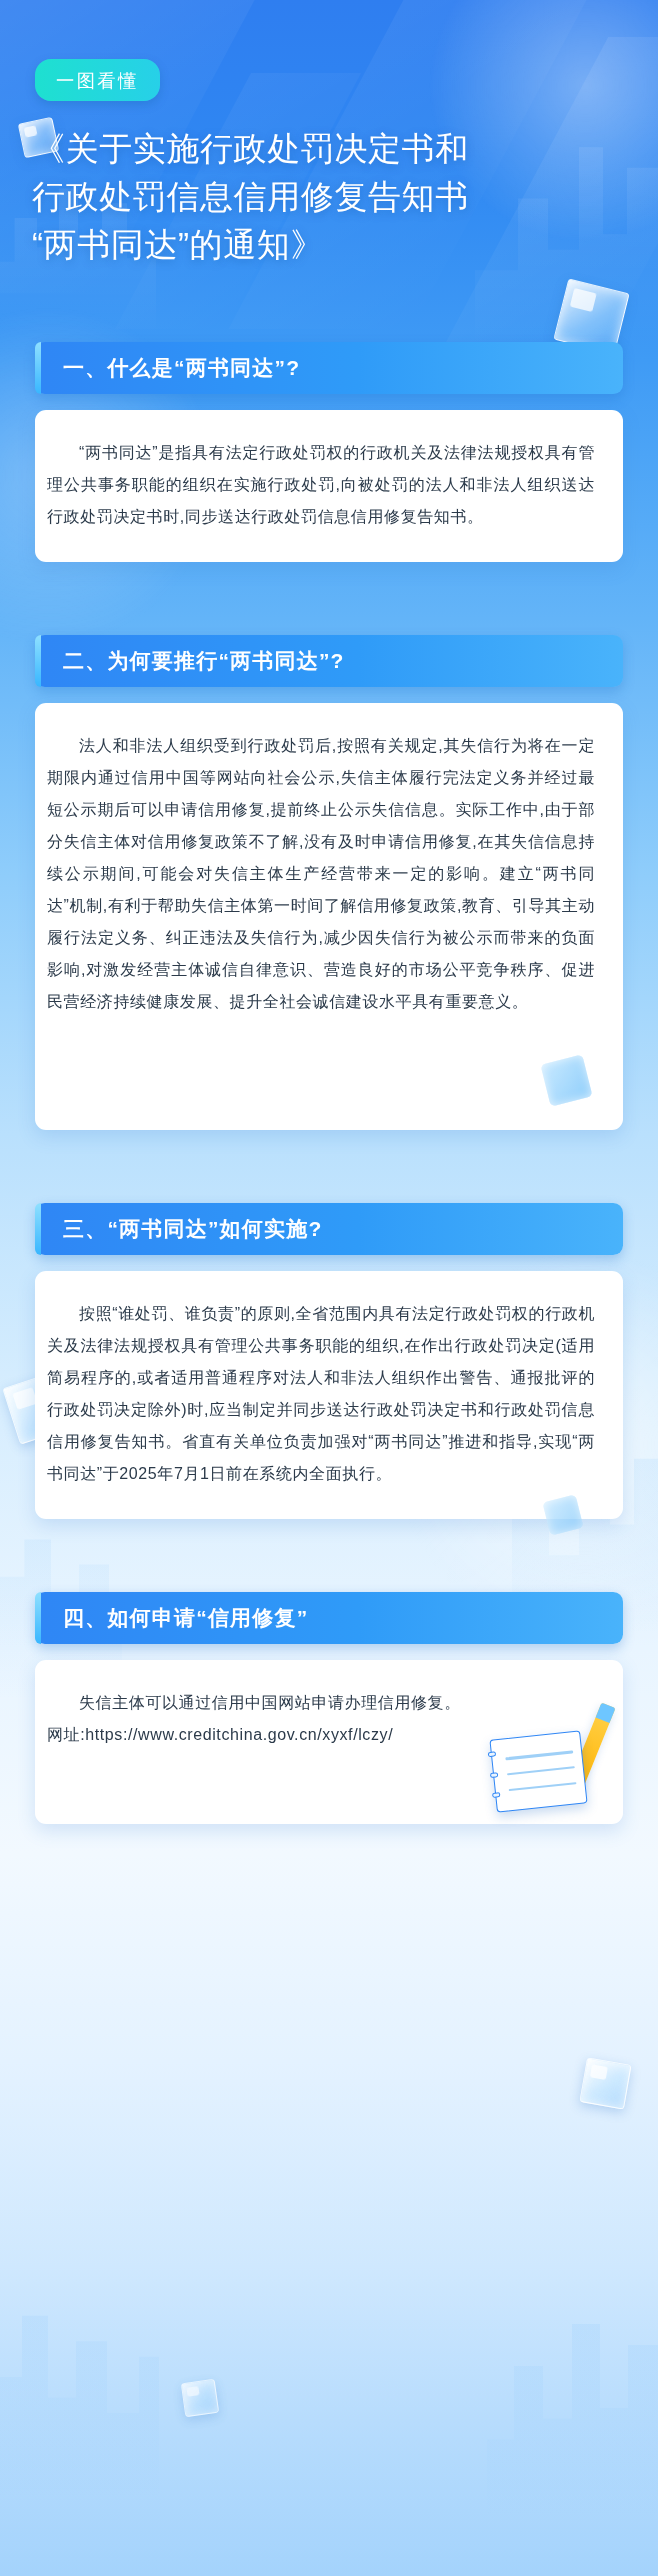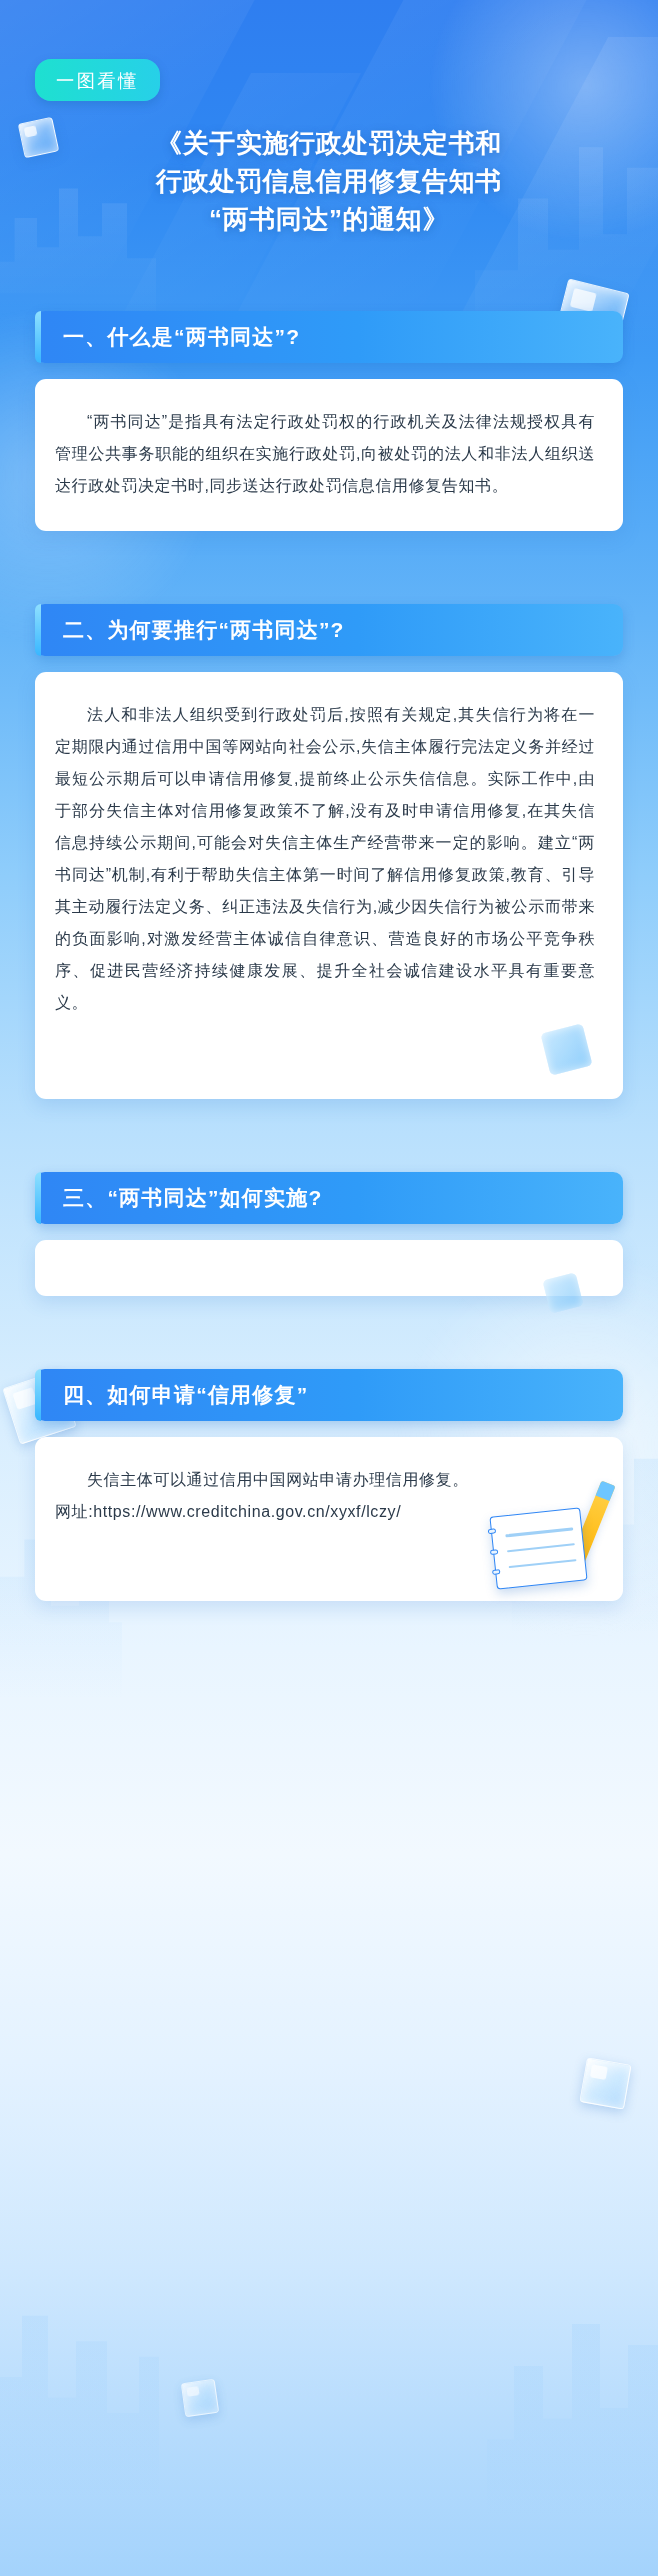--- a/index.html
+++ b/index.html
@@ -77,24 +77,24 @@
     color: #ffffff;
     font-size: 18.3px;
     letter-spacing: 2.4px;
     border-radius: 16px;
     box-shadow: 0 3.7px 9.8px rgba(10,90,160,0.25);
   }
 
   .main-title {
     margin: 24.4px 32px 0 32px;
     color: #ffffff;
-    font-size: 26px;
-    font-weight: bold;
+    font-size: 33px;
+    font-weight: normal;
     line-height: 1.45;
-    text-align: center;
+    text-align: left;
     letter-spacing: 0.6px;
     text-shadow: 0 2.4px 8.5px rgba(12,70,150,0.35);
   }
   .main-title span { display: block; }
 
   .section { position: relative; margin: 0 35px; }
 
   .sec-head {
     position: relative;
     margin-top: 73px;
@@ -118,21 +118,21 @@
     width: 6.1px;
     border-radius: 9.8px 0 0 9.8px;
     background: linear-gradient(180deg, #8fe0ff, #38b6ff);
   }
 
   .card {
     position: relative;
     margin-top: 16px;
     background: #ffffff;
     border-radius: 11px;
-    padding: 27px 28px 29px 20px;
+    padding: 27px 28px 29px 12px;
     box-shadow: 0 6.1px 18.3px rgba(60,130,210,0.18);
   }
   .card p {
     color: #2b3a4a;
     font-size: 16px;
     line-height: 2.0;
     letter-spacing: 0.6px;
     text-align: justify;
   }
   .card p.indent { text-indent: 2em; }
@@ -260,20 +260,21 @@
     <div class="card card-tall">
       <p class="indent">法人和非法人组织受到行政处罚后,按照有关规定,其失信行为将在一定期限内通过信用中国等网站向社会公示,失信主体履行完法定义务并经过最短公示期后可以申请信用修复,提前终止公示失信信息。实际工作中,由于部分失信主体对信用修复政策不了解,没有及时申请信用修复,在其失信信息持续公示期间,可能会对失信主体生产经营带来一定的影响。建立“两书同达”机制,有利于帮助失信主体第一时间了解信用修复政策,教育、引导其主动履行法定义务、纠正违法及失信行为,减少因失信行为被公示而带来的负面影响,对激发经营主体诚信自律意识、营造良好的市场公平竞争秩序、促进民营经济持续健康发展、提升全社会诚信建设水平具有重要意义。</p>
       <div class="mini-cube" style="right:35px; bottom:28px;"></div>
     </div>
   </div>
 
   
   <div class="section">
     <div class="sec-head">三、“两书同达”如何实施?</div>
     <div class="card">
+      <p class="indent">按照“谁处罚、谁负责”的原则,全省范围内具有法定行政处罚权的行政机关及法律法规授权具有管理公共事务职能的组织,在作出行政处罚决定(适用简易程序的,或者适用普通程序对法人和非法人组织作出警告、通报批评的行政处罚决定除外)时,应当制定并同步送达行政处罚决定书和行政处罚信息信用修复告知书。省直有关单位负责加强对“两书同达”推进和指导,实现“两书同达”于2025年7月1日前在系统内全面执行。</p>
       <div class="mini-cube" style="right:43px; bottom:-13.4px; width:34px; height:34px; opacity:.7;"></div>
     </div>
   </div>
 
   
   <div class="section">
     <div class="sec-head">四、如何申请“信用修复”</div>
     <div class="card card-4">
       <p class="indent">失信主体可以通过信用中国网站申请办理信用修复。</p>
       <p>网址:https://www.creditchina.gov.cn/xyxf/lczy/</p>

